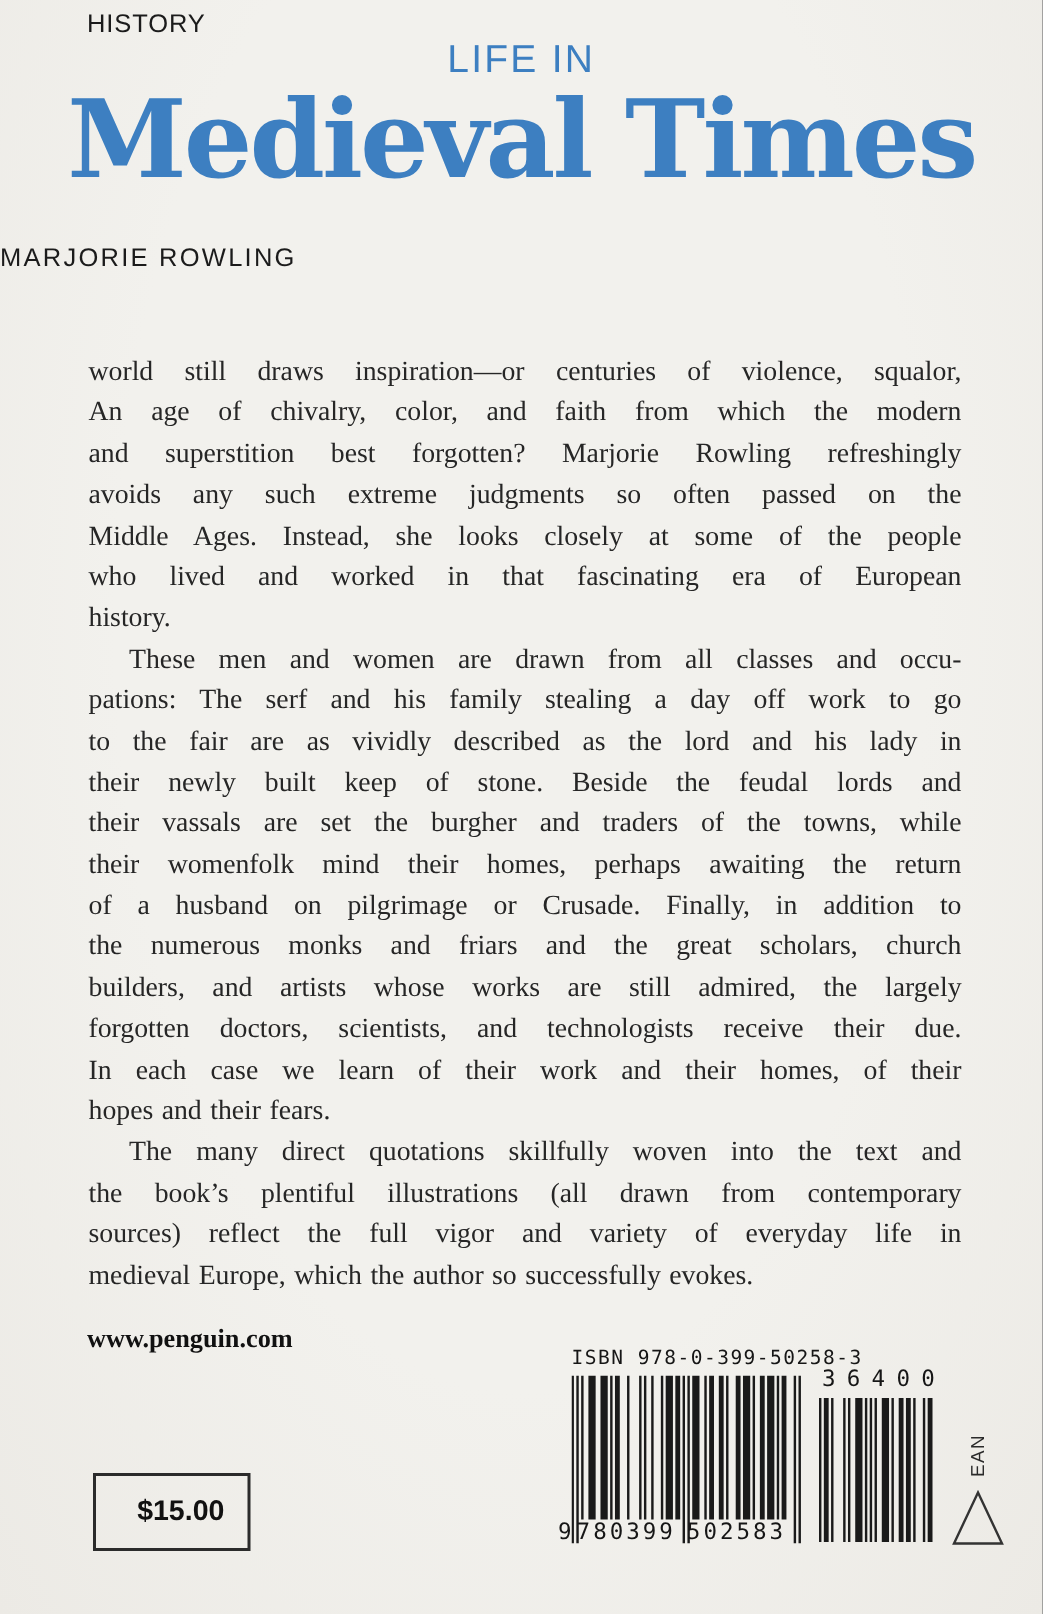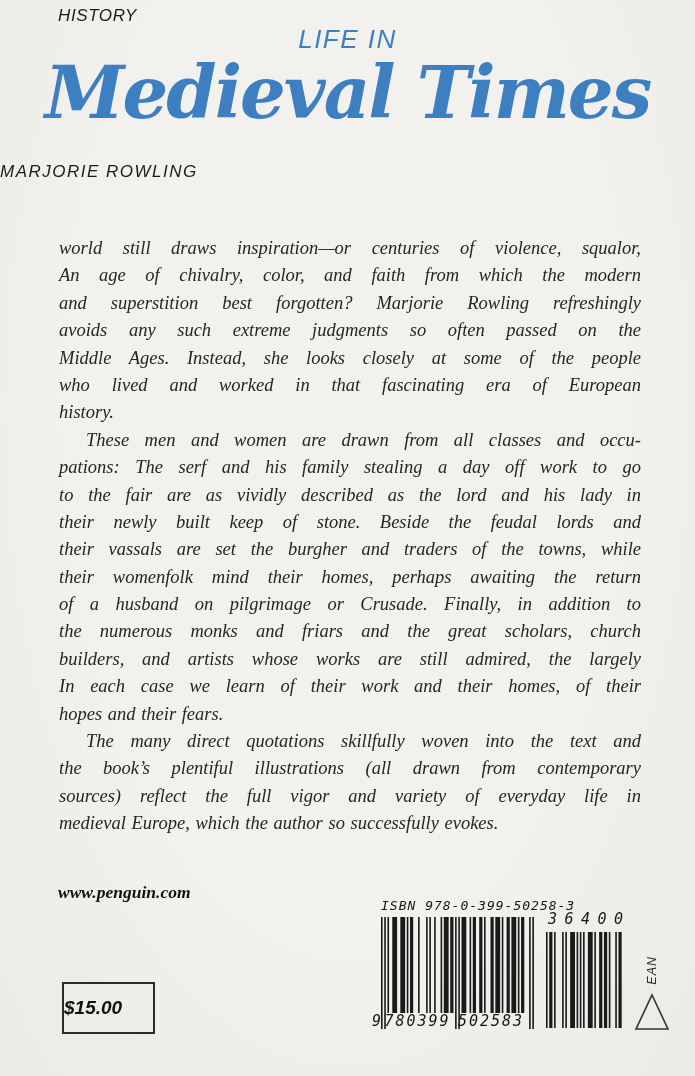--- a/index.html
+++ b/index.html
@@ -9,21 +9,20 @@
   }
   html,body{margin:0;padding:0;}
   body{background:#888;font-family:"Liberation Sans",sans-serif;}
   .cover{
     position:relative;
     width:695px;height:1076px;
     margin:0 auto;
     background:radial-gradient(ellipse at 50% 38%, #f2f1ed 55%, #eceae5 100%);
     overflow:hidden;
     color:var(--ink);
-    font-style:italic;
   }
   .category-label{
     position:absolute;left:58px;top:6px;
     font-size:17px;letter-spacing:.6px;color:#1b1b1b;
   }
   .title-kicker{
     position:absolute;left:0;top:24px;width:100%;
     text-align:center;
     font-size:26px;letter-spacing:1.5px;
     color:var(--accent);
@@ -62,21 +61,21 @@
   }
   .website-link{
     position:absolute;left:58px;top:882px;
     font-family:"Liberation Serif",serif;
     font-weight:700;font-size:17.5px;color:#111;
   }
   .price-box{
     position:absolute;left:62px;top:982px;
     width:89px;height:48px;
     border:2px solid #2b2b2b;
-    display:flex;align-items:center;
+    display:flex;align-items:center;justify-content:center;padding-left:12px;
   }
   .price-text{
     font-weight:700;font-size:19px;color:#111;
   }
   .barcode-main{
     position:absolute;left:372px;top:898px;width:168px;height:136px;
   }
   .isbn-label{
     position:absolute;left:9px;top:0;width:153px;
     text-align:center;
@@ -143,20 +142,21 @@
       <div class="para indent">
         <div class="line">These men and women are drawn from all classes and occu-</div>
         <div class="line">pations: The serf and his family stealing a day off work to go</div>
         <div class="line">to the fair are as vividly described as the lord and his lady in</div>
         <div class="line">their newly built keep of stone. Beside the feudal lords and</div>
         <div class="line">their vassals are set the burgher and traders of the towns, while</div>
         <div class="line">their womenfolk mind their homes, perhaps awaiting the return</div>
         <div class="line">of a husband on pilgrimage or Crusade. Finally, in addition to</div>
         <div class="line">the numerous monks and friars and the great scholars, church</div>
         <div class="line">builders, and artists whose works are still admired, the largely</div>
+        <div class="line">forgotten doctors, scientists, and technologists receive their due.</div>
         <div class="line">In each case we learn of their work and their homes, of their</div>
         <div class="line">hopes and their fears.</div>
       </div>
       <div class="para indent">
         <div class="line">The many direct quotations skillfully woven into the text and</div>
         <div class="line">the book’s plentiful illustrations (all drawn from contemporary</div>
         <div class="line">sources) reflect the full vigor and variety of everyday life in</div>
         <div class="line">medieval Europe, which the author so successfully evokes.</div>
       </div>
     </div>

